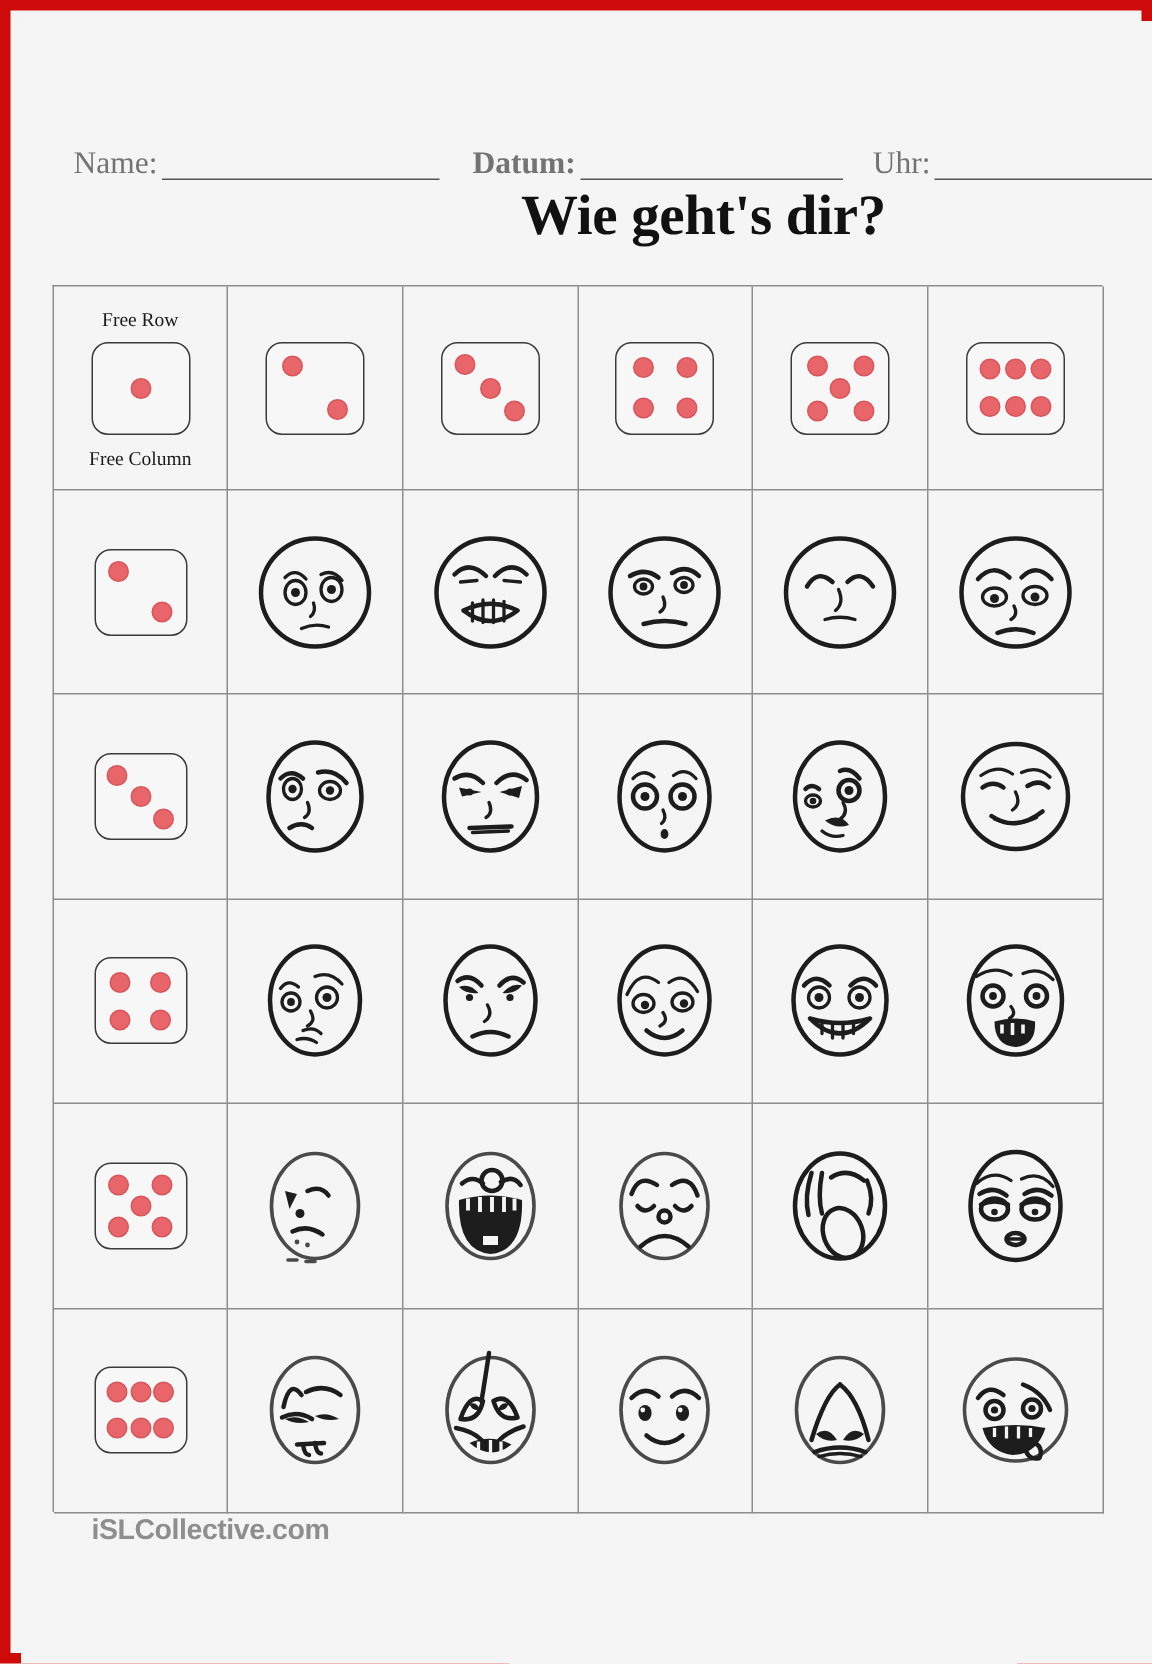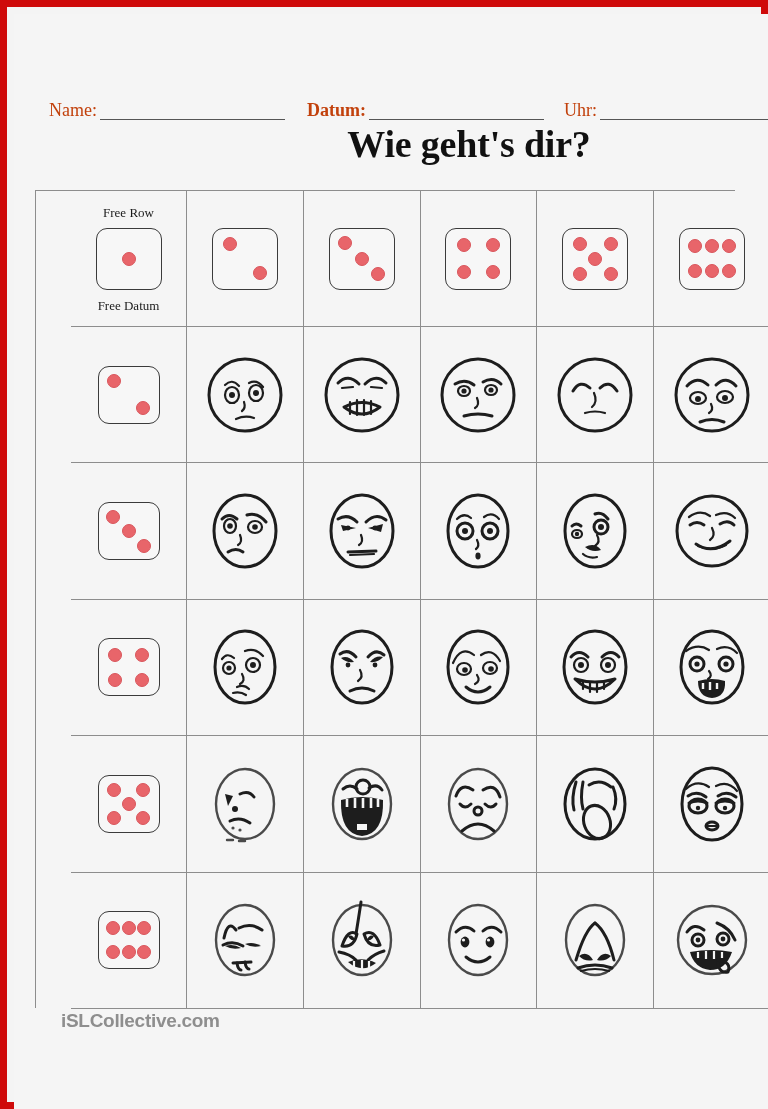--- a/index.html
+++ b/index.html
@@ -42,22 +42,22 @@
     position: absolute;
     top: 0; left: 0;
     width: 690px;
     height: 20px;
     display: flex;
     align-items: flex-end;
   }
   .field {
     display: flex;
     align-items: flex-end;
-    font-size: 18px;
-    color: #c2410c;
+    font-size: 21px;
+    color: #737373;
     line-height: 1;
     justify-content: center;
   }
   .field-label { white-space: nowrap; padding-bottom: 1px; }
   .field-line {
     border-bottom: 1.3px solid #555;
     height: 15px;
     margin-left: 3px;
   }
   .f-name .field-line { width: 185px; }
@@ -96,21 +96,20 @@
     width: 700px;
     height: 818px;
     border: 1.1px solid #8d8d8d;
     border-right: none;
     border-bottom: none;
     box-sizing: border-box;
     display: grid;
     grid-template-columns: 116px repeat(5, 116.8px);
     grid-template-rows: 136px repeat(5, 136.4px);
     background: #f5f5f5;
-    padding-left: 35px;
   }
   .cell {
     border-right: 1.1px solid #8d8d8d;
     border-bottom: 1.1px solid #8d8d8d;
     position: relative;
     display: flex;
     align-items: center;
     justify-content: center;
     box-sizing: border-box;
     overflow: hidden;
@@ -198,21 +197,21 @@
       <div class="title">Wie geht's dir?</div>
     </div>
 
     <div class="grid">
 
       <div class="cell corner-cell">
         <span class="free-label free-row-label">Free Row</span>
         <div class="die">
           <span class="pip" style="left: 50%; top: 50%; background: rgb(232, 101, 106);"></span>
         </div>
-        <span class="free-label free-col-label">Free Datum</span>
+        <span class="free-label free-col-label">Free Column</span>
       </div>
 
       <div class="cell">
         <div class="die">
           <span class="pip" style="left: 26%; top: 26%; background: rgb(232, 101, 106);"></span>
           <span class="pip" style="left: 74%; top: 74%; background: rgb(232, 101, 106);"></span>
         </div>
       </div>
       <div class="cell">
         <div class="die">

